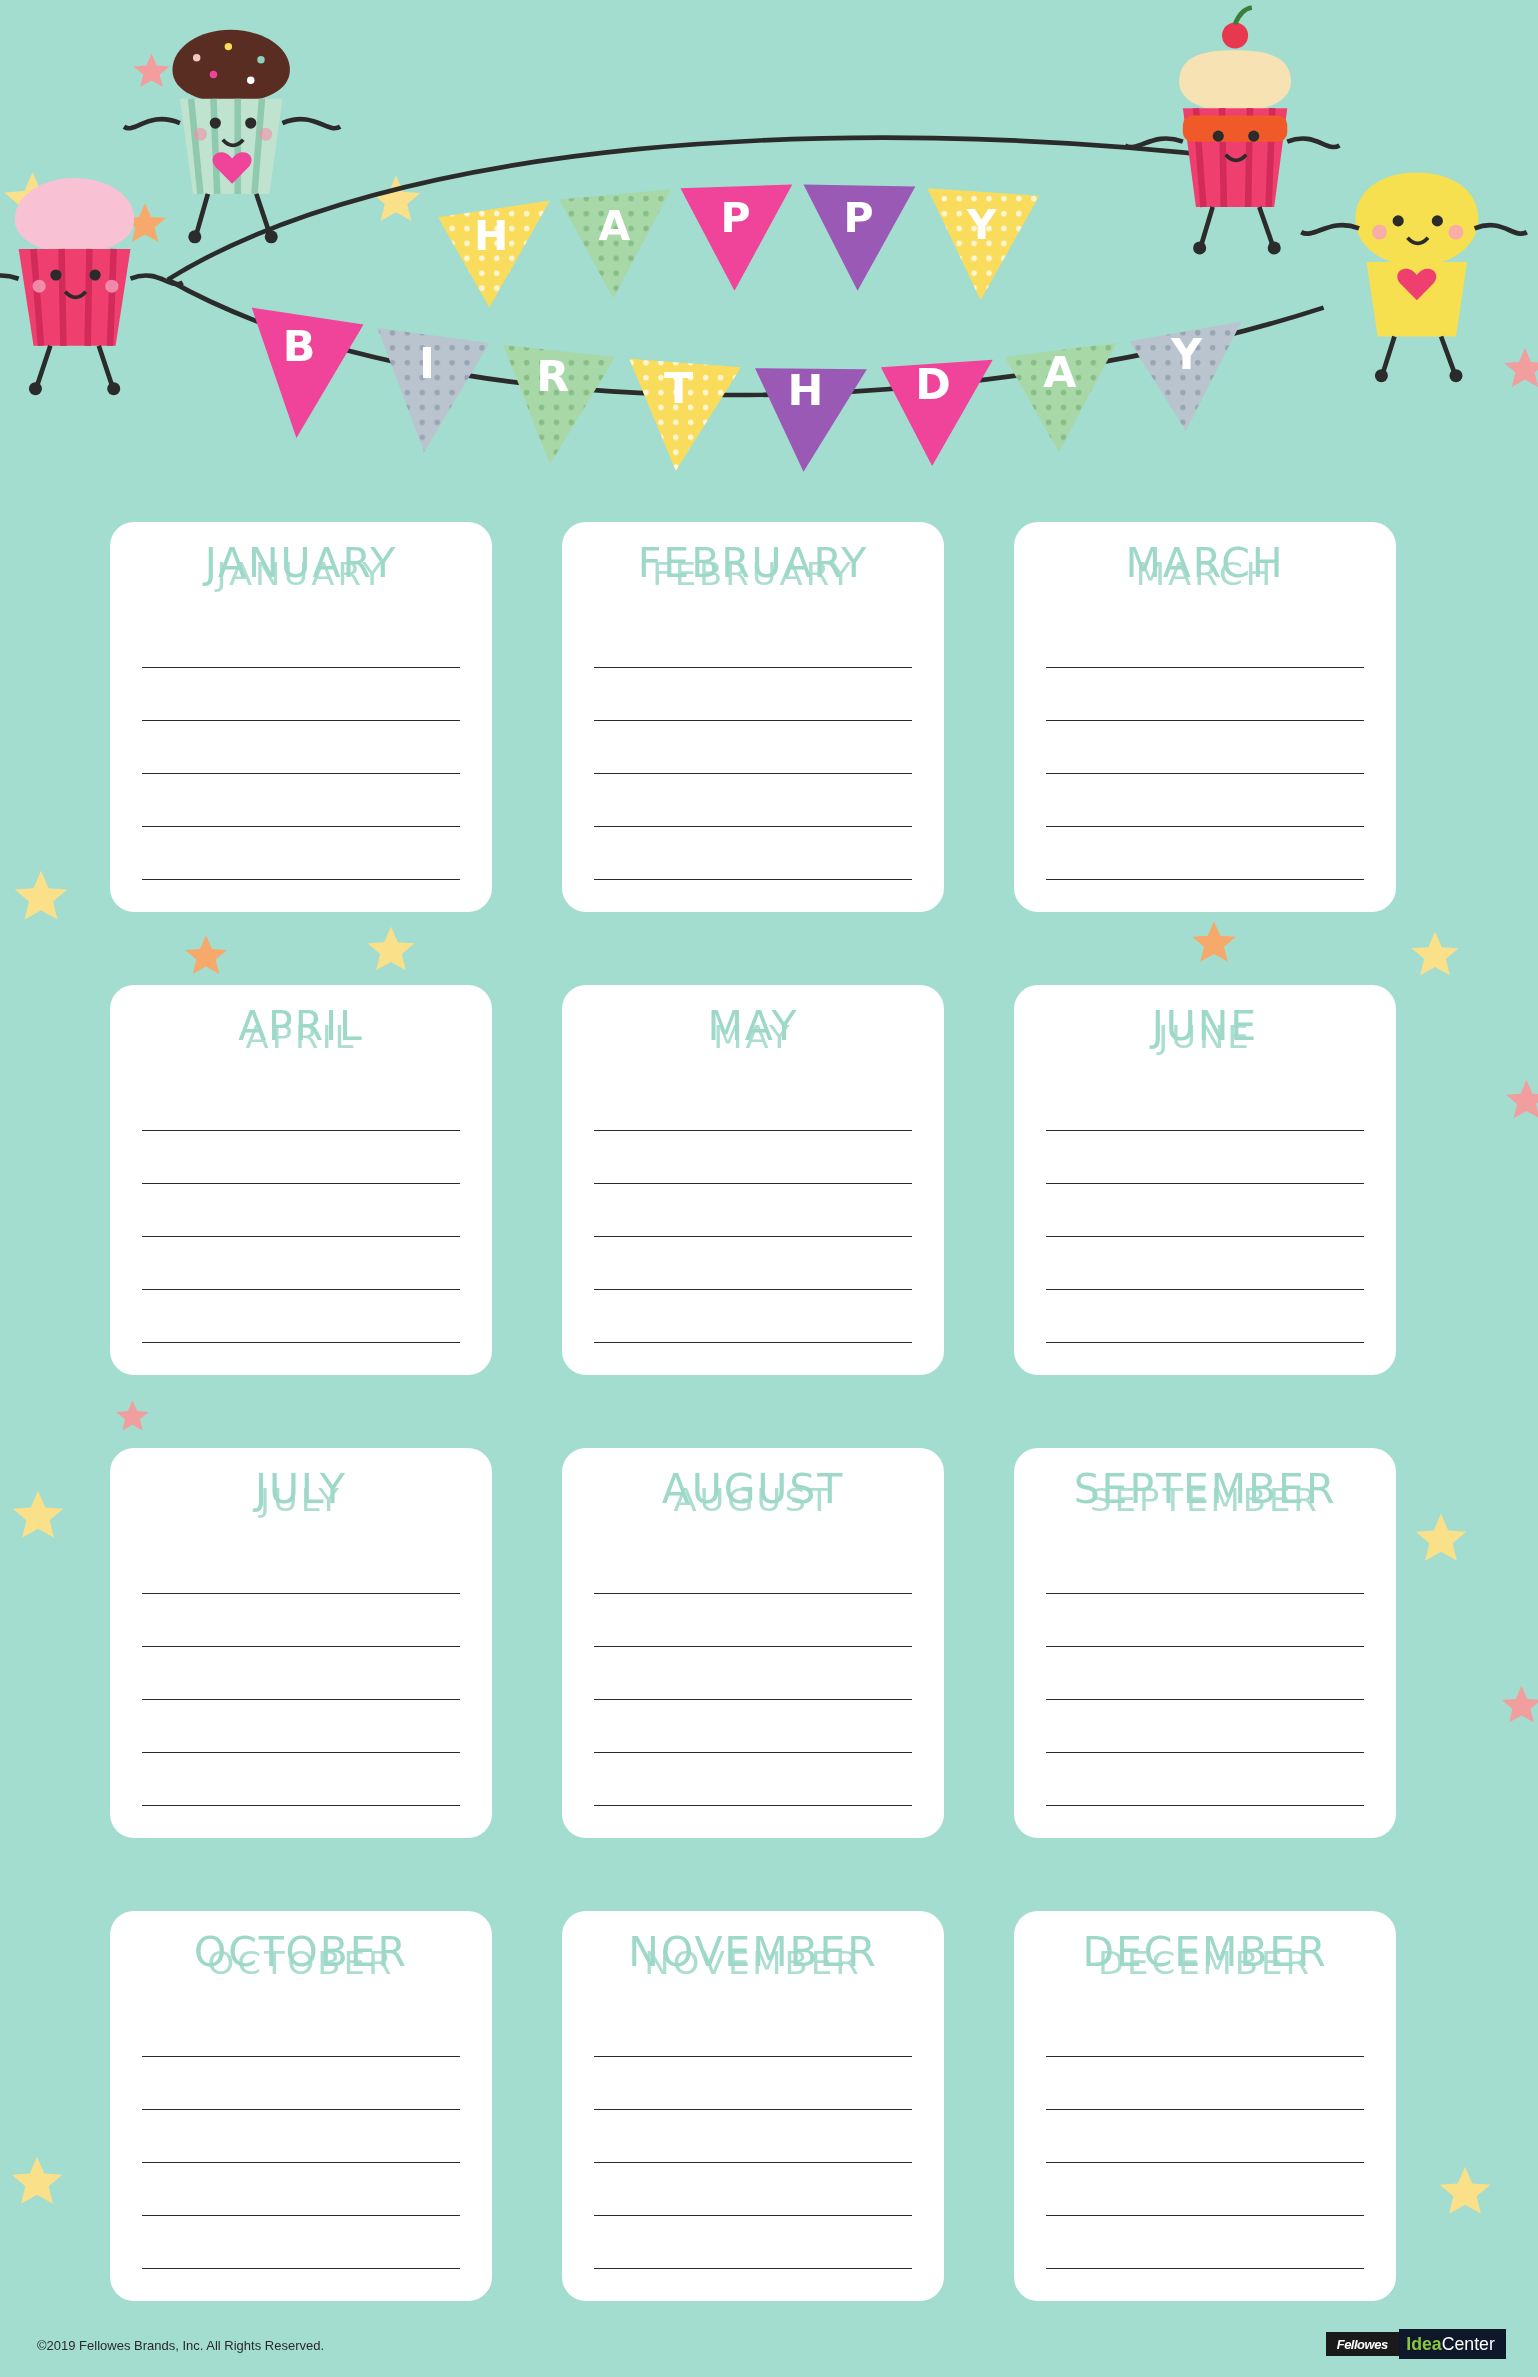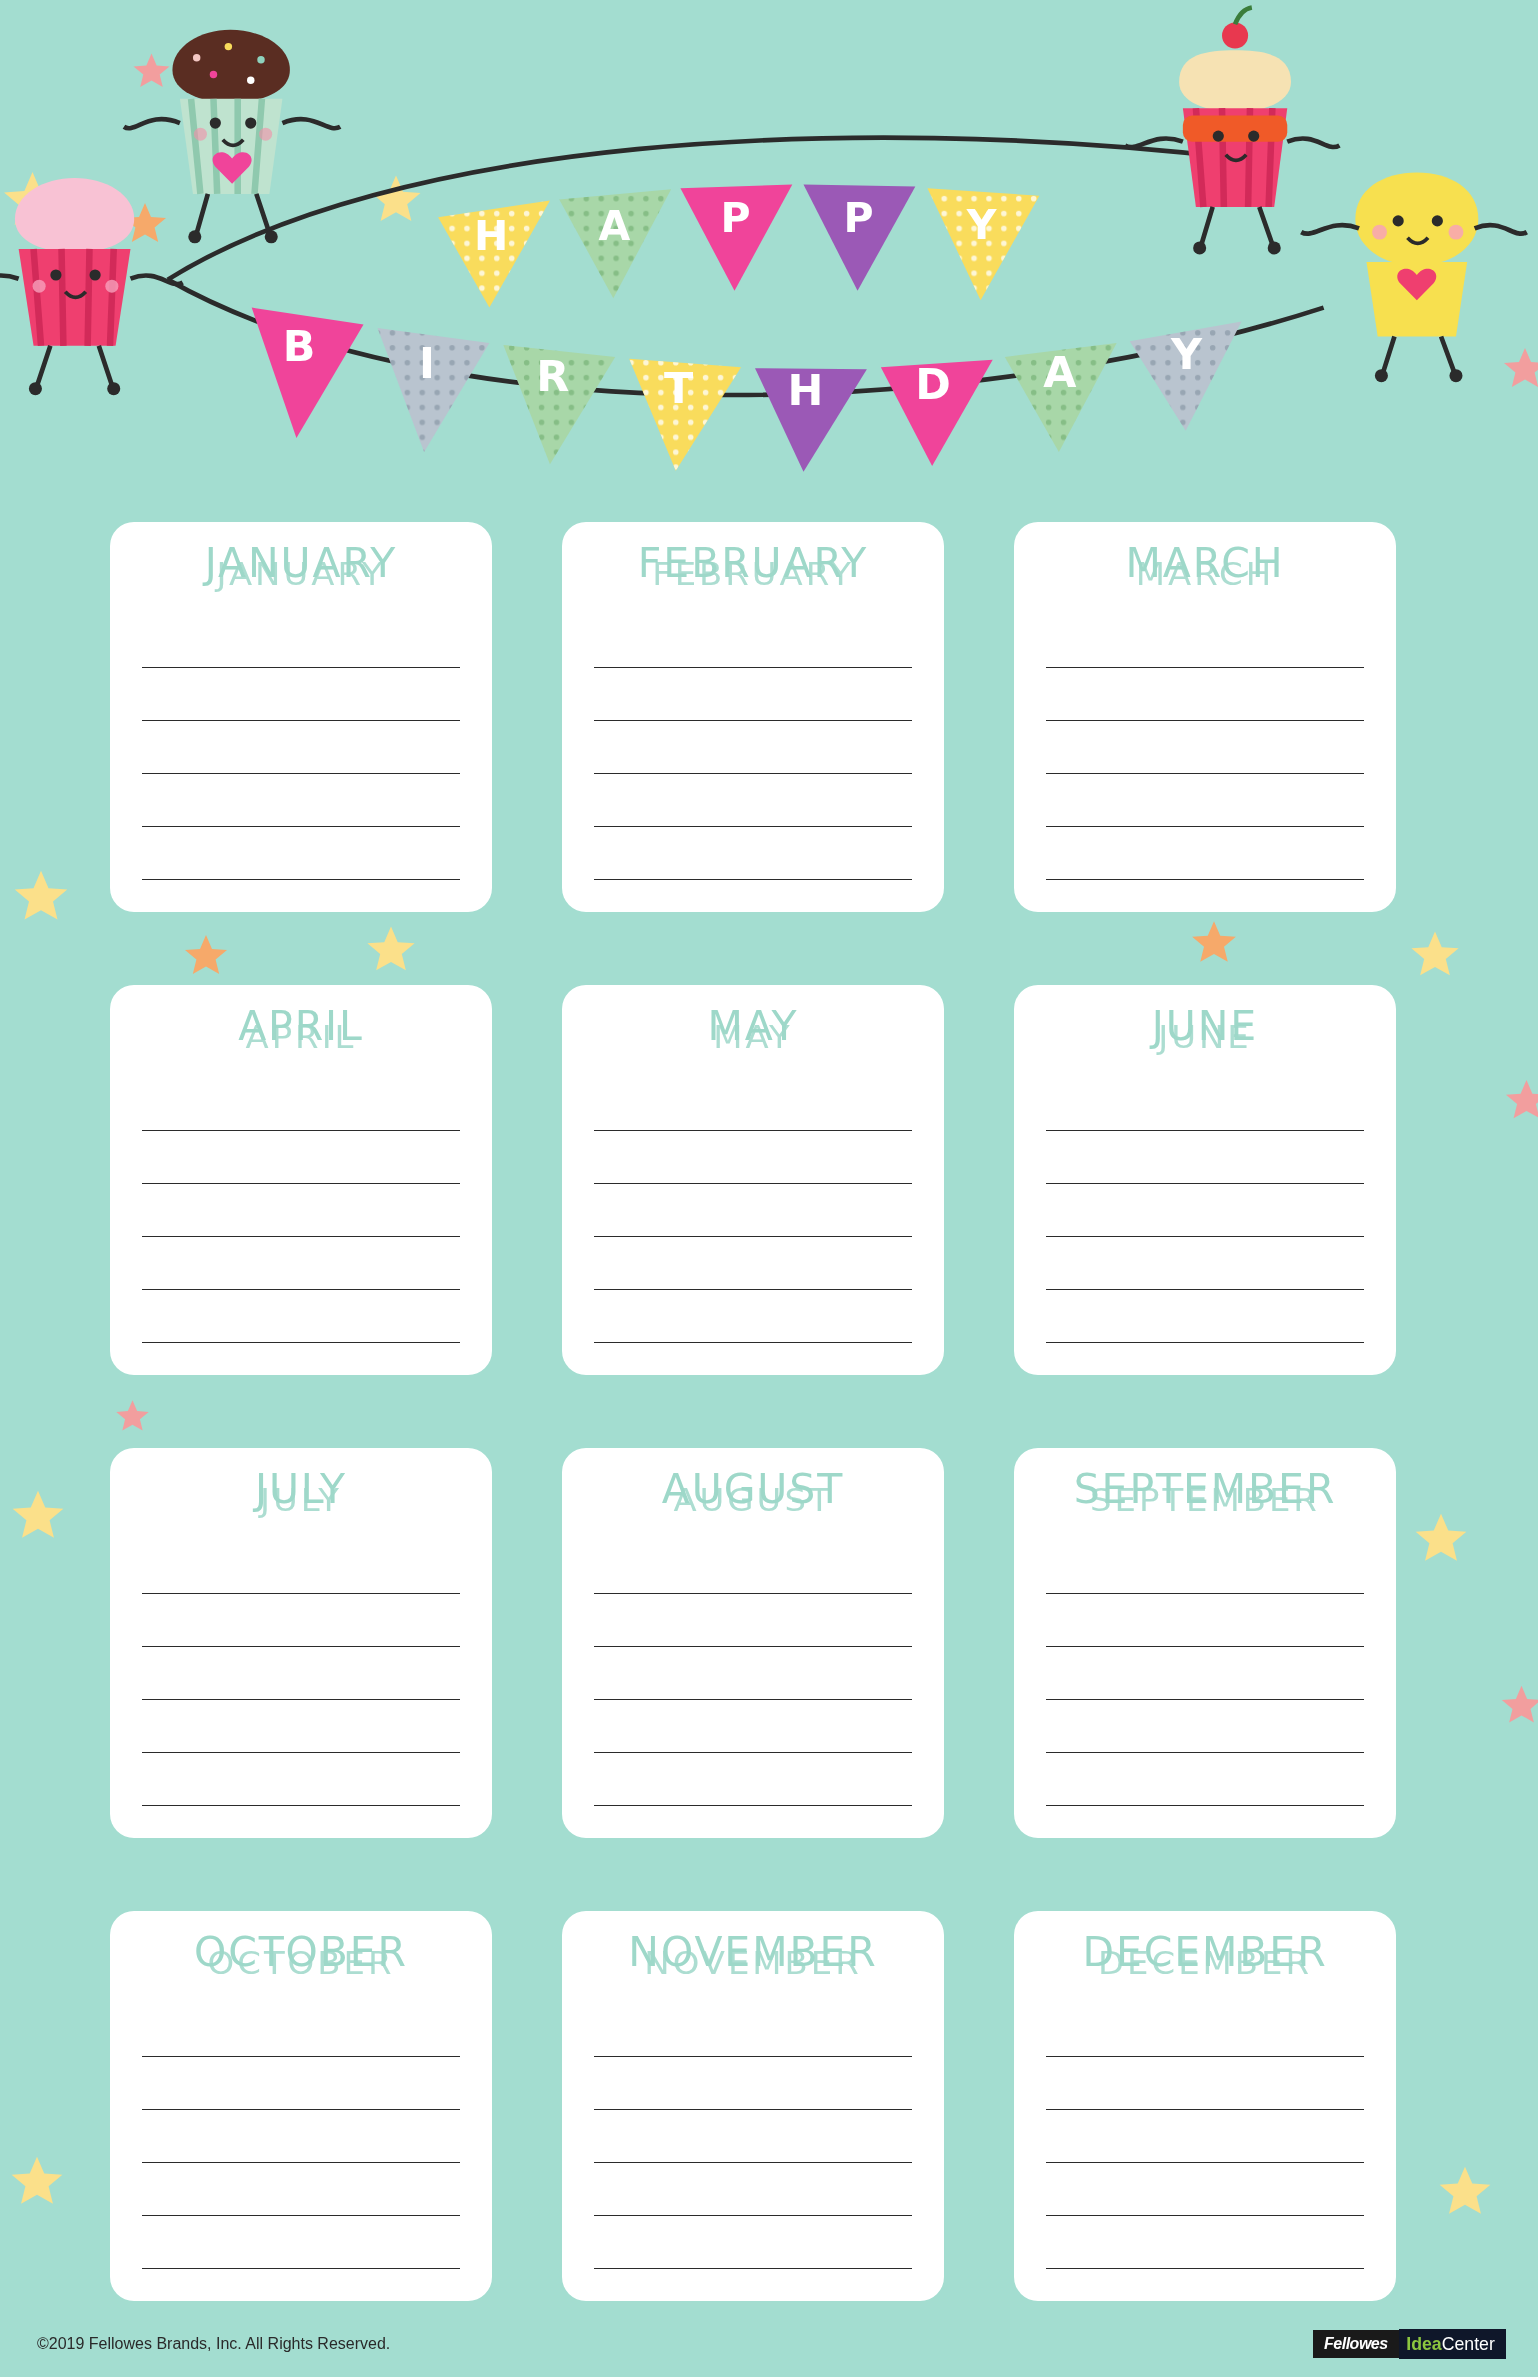--- a/index.html
+++ b/index.html
@@ -87,36 +87,36 @@
     border-bottom: 1.9px solid #2b2b2b;
     height: 52px;
   }
   .line:last-child { border-bottom: 1.9px solid #2b2b2b; }
 
   
   #footer-copyright {
     position: absolute;
     left: 37px;
     bottom: 24px;
-    font-size: 16px;
+    font-size: 13px;
     color: #2a2a2a;
     font-family: "Liberation Sans", sans-serif;
   }
   #footer-logo {
     position: absolute;
     right: 32px;
     bottom: 17px;
     display: flex;
     align-items: center;
     height: 32px;
   }
   #footer-logo .fellowes {
     background: #1a1a1a;
     color: #fff;
-    font-size: 16px;
+    font-size: 13px;
     font-style: italic;
     font-weight: bold;
     padding: 4.7px 11.2px 4.7px 11.2px;
     font-family: "Liberation Sans", sans-serif;
     letter-spacing: -0.5px;
   }
   #footer-logo .idea {
     background: #0f172a;
     color: #fff;
     font-size: 17.7px;

